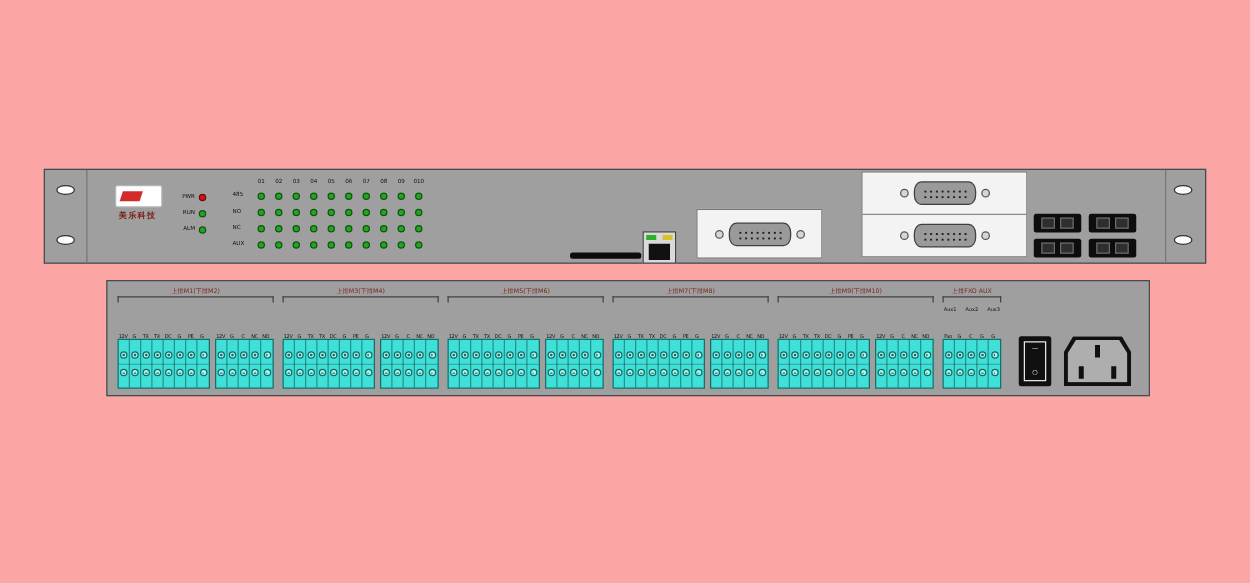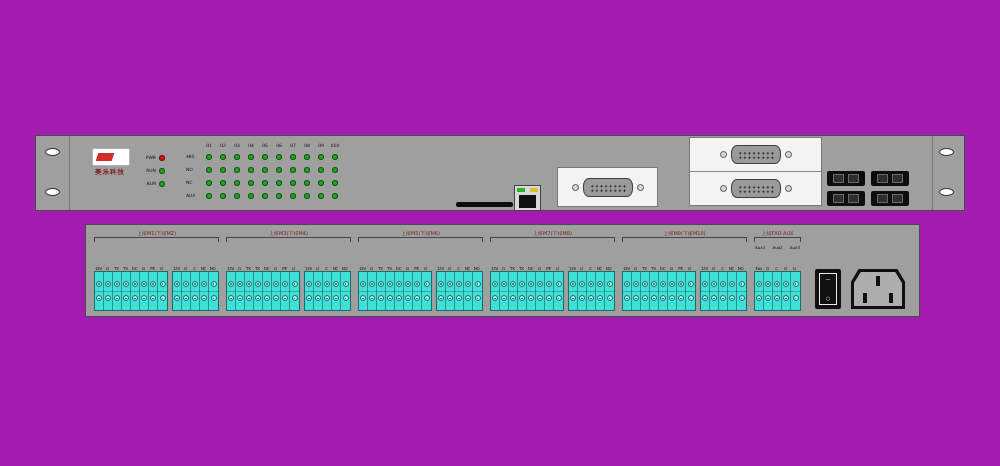--- a/index.html
+++ b/index.html
@@ -1,17 +1,17 @@
 <!DOCTYPE html>
 <html><head>
 <meta charset="utf-8">
 <style>
   html,body{margin:0;padding:0;background:#fff;}
   body{font-family:"DejaVu Sans", sans-serif;}
-  .canvas{position:relative;width:1000px;height:466px;background:#a21caf;overflow:hidden;}
+  .canvas{position:relative;width:1000px;height:466px;background:#fca5a5;overflow:hidden;}
 
   
   .front-panel{position:absolute;left:35px;top:135px;width:930px;height:76px;
     background:#9f9f9f;border:1px solid #4a4a4a;box-sizing:border-box;}
   .vdiv{position:absolute;top:0;bottom:0;width:1px;background:#777;}
   .hole{position:absolute;width:15px;height:8px;border-radius:50%;background:#fdfdfd;border:1px solid #333;box-sizing:border-box;}
 
   .logo{position:absolute;left:56px;top:12px;width:36px;height:16px;background:#fff;border:1px solid #b5b5b5;border-radius:2px;}
   .logo i{position:absolute;left:4px;top:4px;width:16px;height:8px;background:#d42a2a;transform:skewX(-18deg);}
   .brand{position:absolute;left:44px;top:32px;width:60px;text-align:center;font-size:6.5px;color:#7a231c;font-weight:bold;letter-spacing:1px;}

